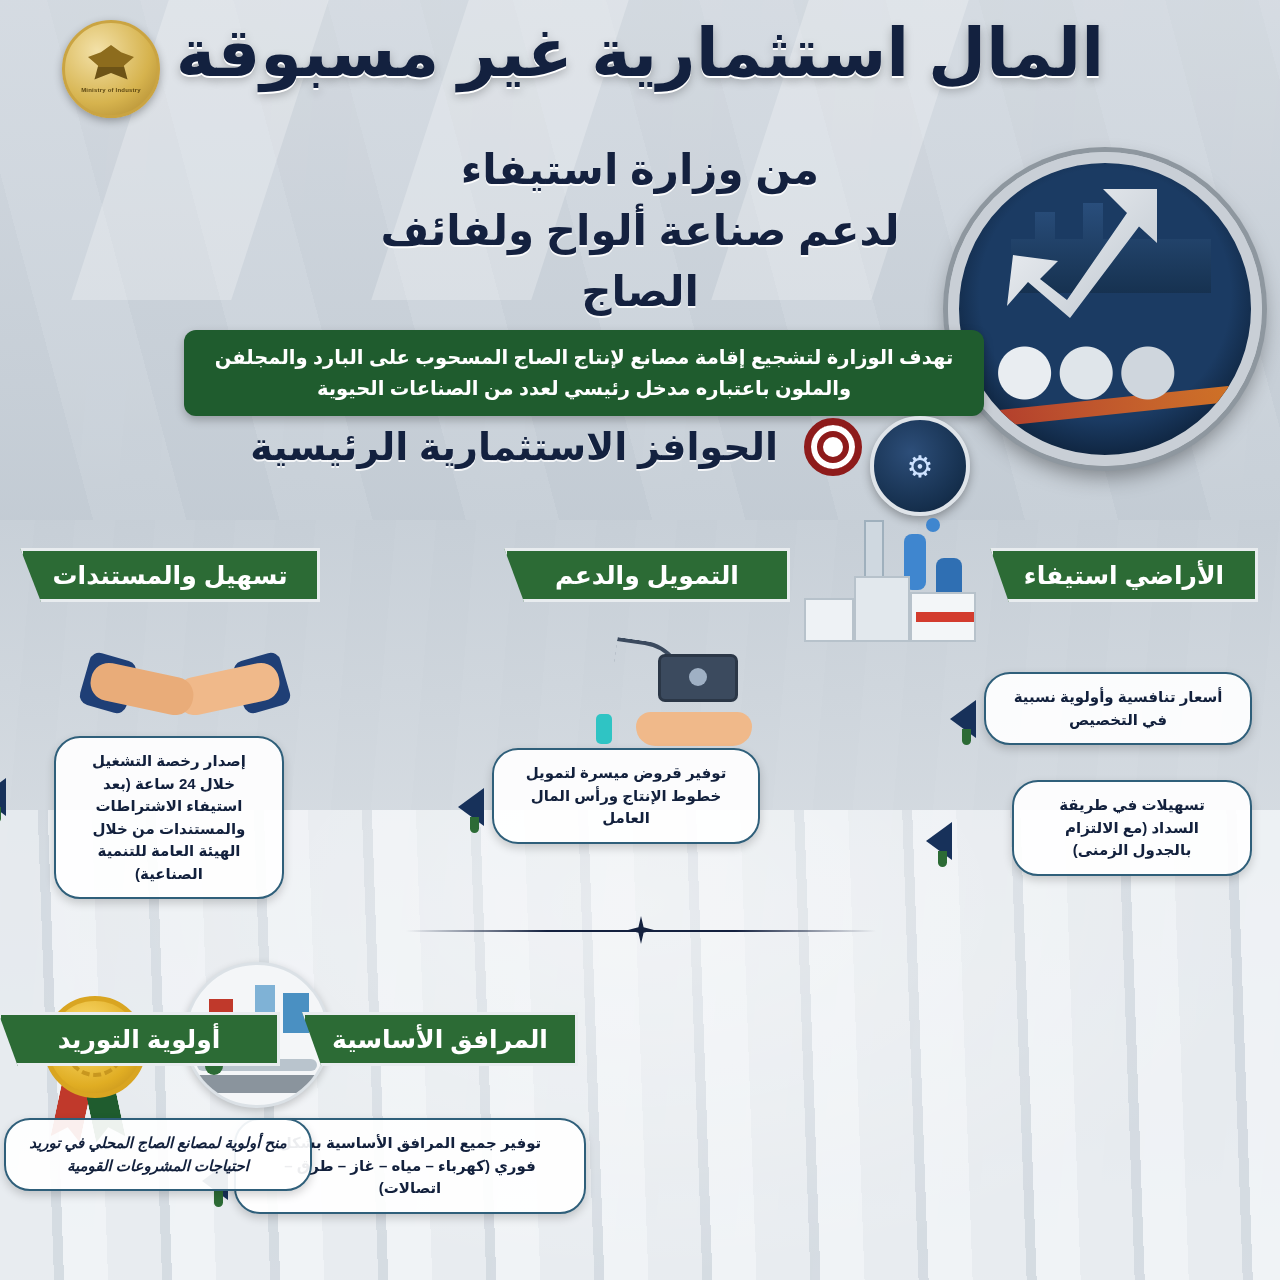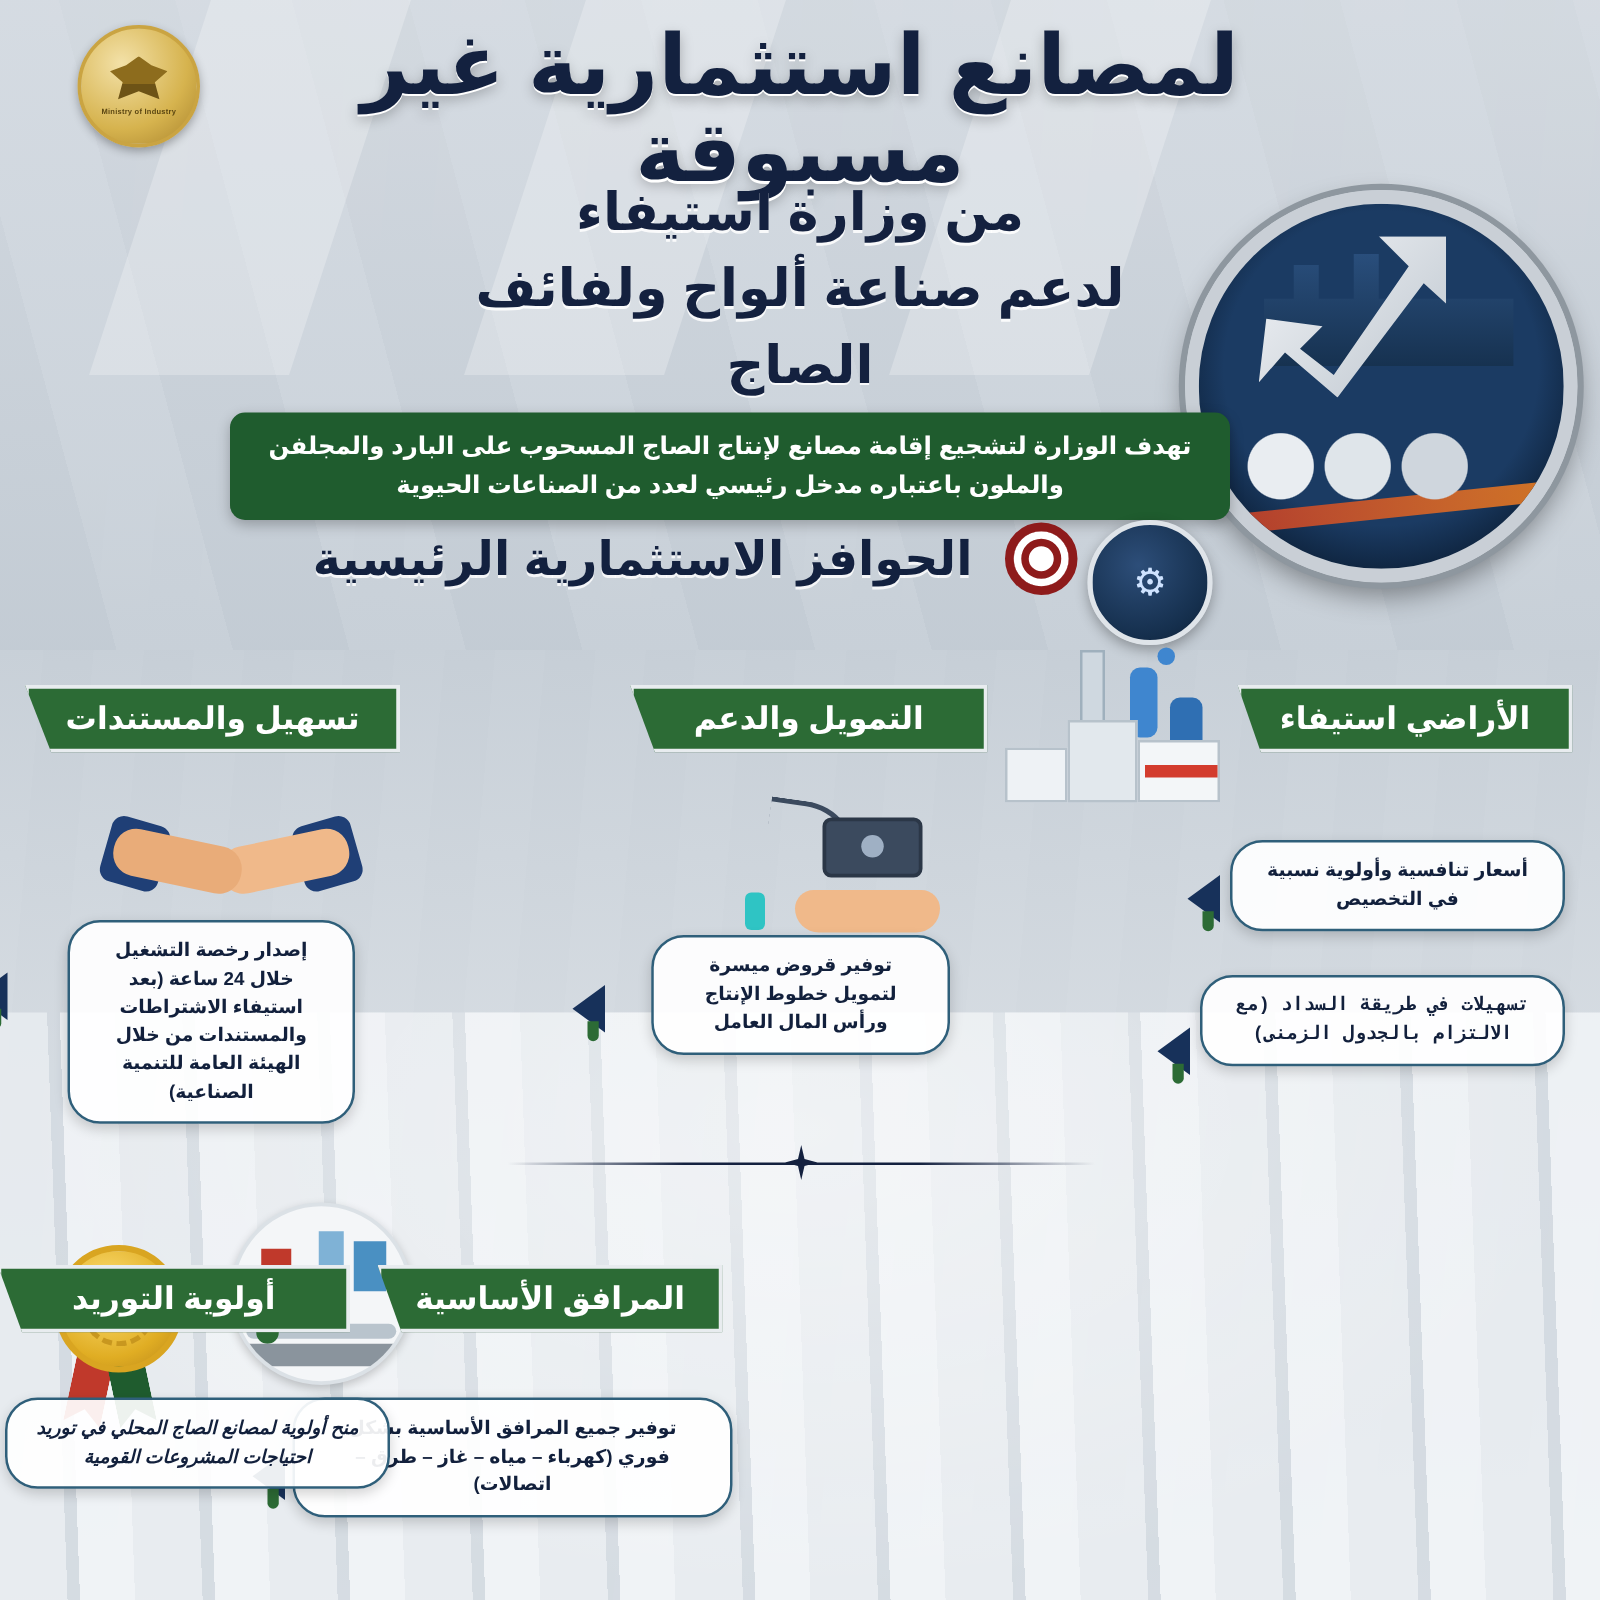--- a/index.html
+++ b/index.html
@@ -165,22 +165,22 @@
     position:absolute;width:0;height:0;
     border-top:19px solid transparent;border-bottom:19px solid transparent;
     border-right:26px solid #17315a;
   }
   .arrow-mark:after{
     content:"";position:absolute;top:10px;right:-21px;width:9px;height:16px;
     background:#2c6b35;border-radius:0 0 6px 6px;
   }
 
   #card-lands-1{ top:672px; right:28px; width:268px; }
-  #card-lands-2{ top:780px; right:28px; width:292px;font-family:Liberation Mono, monospace; }
-  #card-finance-1{ top:748px; right:520px; width:239px; }
+  #card-lands-2{ top:780px; right:28px; width:240px; }
+  #card-finance-1{ top:748px; right:520px; width:268px; }
   #card-procedures-1{ top:736px; right:996px; width:230px; }
   #card-utilities-1{ top:1118px; right:694px; width:352px; }
   #card-supply-1{ top:1118px; right:968px; width:308px;font-style:italic; }
 
   
   .icon-box{position:absolute;}
   #icon-plant{ top:512px; right:300px; width:180px; height:130px; }
   .plant-art{
     width:100%;height:100%;position:relative;
   }
@@ -270,21 +270,21 @@
 <body>
 
 <div id="page">
 
   <div class="photo-top"></div>
   <div class="beam" style="left:120px"></div>
   <div class="beam" style="left:420px"></div>
   <div class="beam" style="left:760px"></div>
   <div class="photo-roll"></div>
 
-  <div class="title-main">لمصانع استثمارية غير مسبوقة</div>
+  <div class="title-main">المال استثمارية غير مسبوقة</div>
 
   <div class="emblem">
     <div class="eagle"></div>
     <div class="ename">Ministry of Industry</div>
   </div>
 
   <div class="subtitle">
     <div>من وزارة استيفاء</div>
     <div>لدعم صناعة ألواح ولفائف الصاج</div>
   </div>

